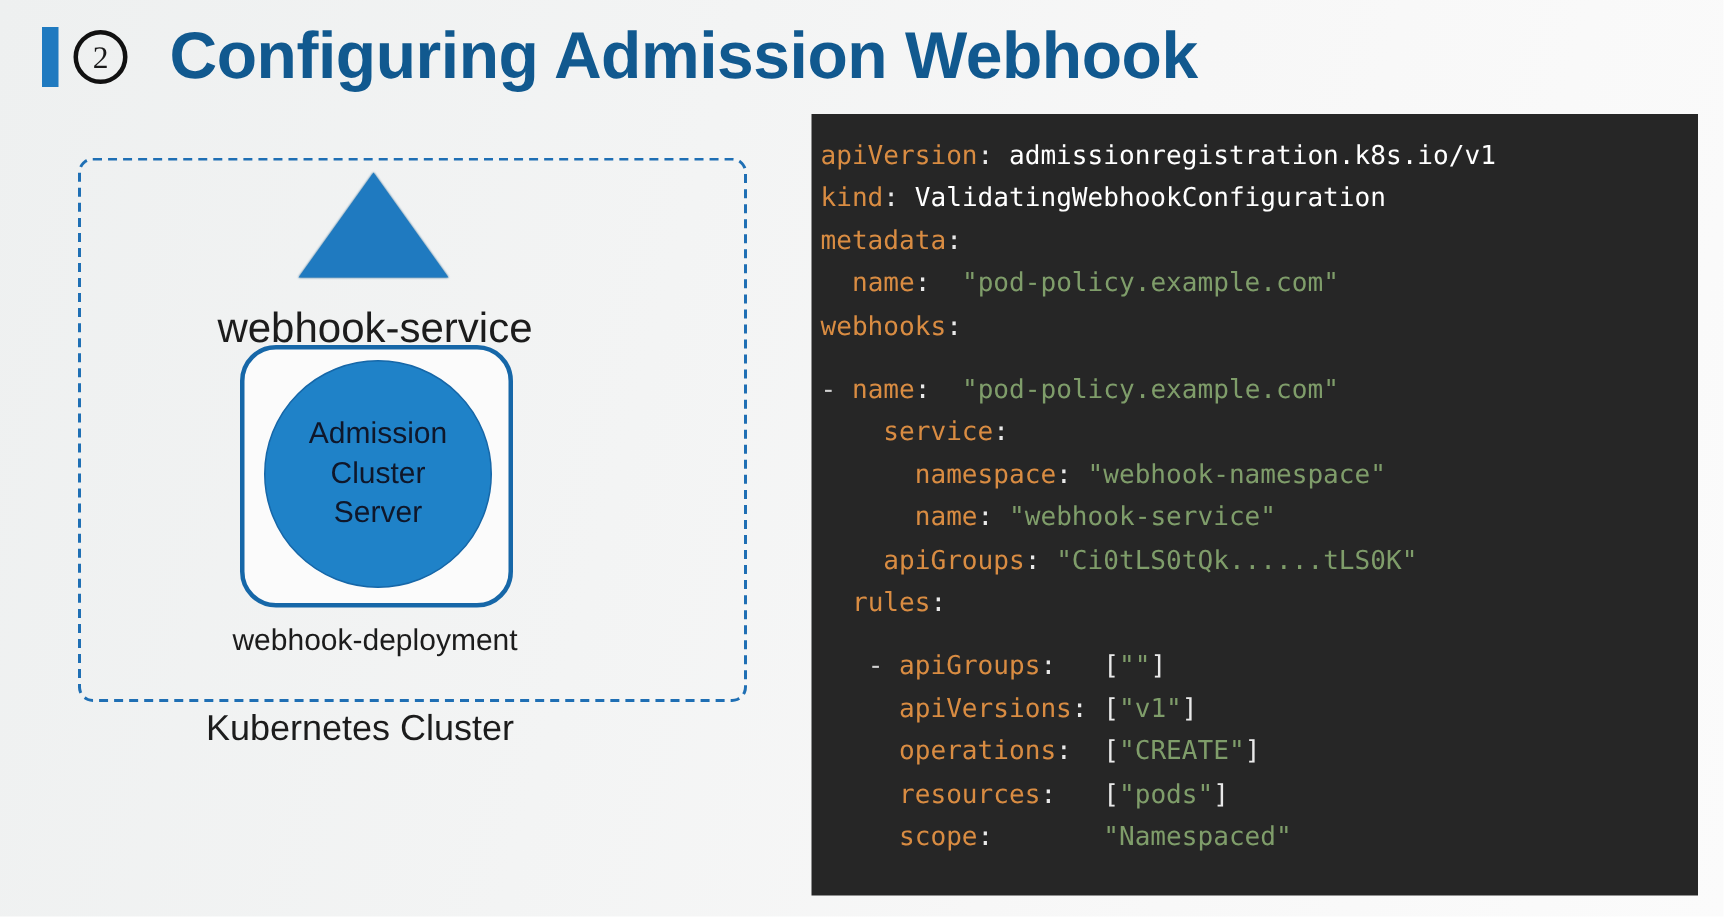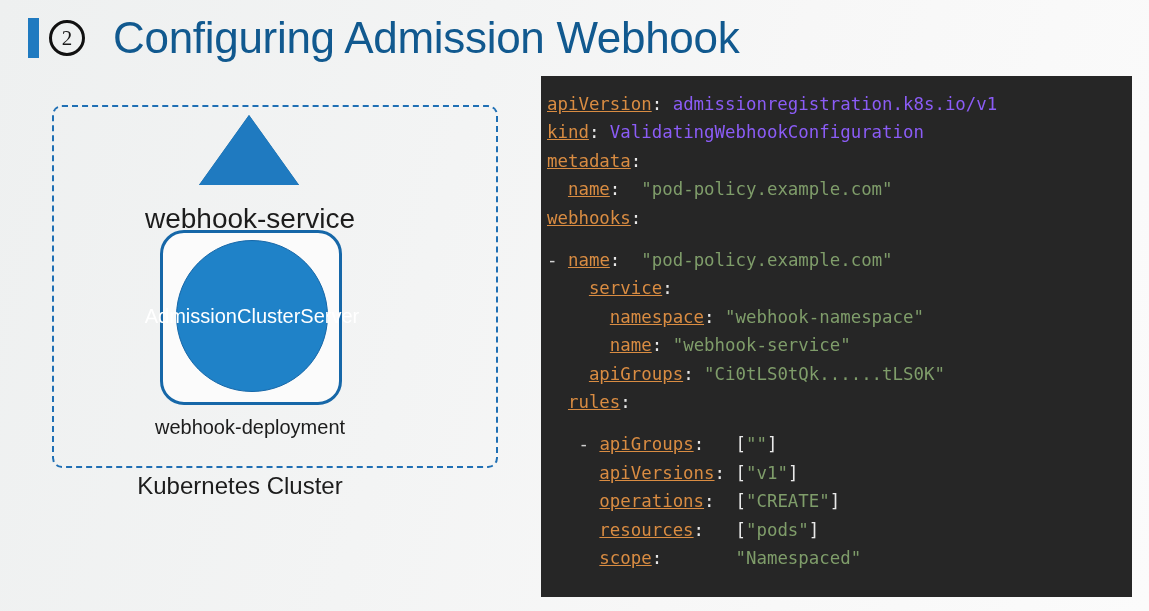--- a/index.html
+++ b/index.html
@@ -38,21 +38,21 @@
     align-items: center;
     justify-content: center;
     font-size: 21px;
     color: #1a1a1a;
     font-family: "Liberation Serif", serif;
     background: transparent;
   }
   #page-title {
     margin-left: 28px;
     font-size: 44px;
-    font-weight: normal;
+    font-weight: bold;
     color: #11598f;
     letter-spacing: -0.3px;
     white-space: nowrap;
     line-height: 1;
   }
 
   
   #diagram {
     position: absolute;
     left: 0; top: 76px;
@@ -92,24 +92,24 @@
     background: #fbfbfb;
   }
   #webhook-server-circle {
     position: absolute;
     left: 176px; top: 164px;
     width: 152px; height: 152px;
     border-radius: 50%;
     background: #1f82c8;
     border: 1px solid #1667a8;
     display: flex;
-    flex-direction: row;
+    flex-direction: column;
     align-items: center;
     justify-content: center;
-    color: #ffffff;
+    color: #0f172a;
     font-size: 20px;
     line-height: 1.32;
   }
   #webhook-deployment-label {
     position: absolute;
     left: 0; top: 340px;
     width: 500px;
     text-align: center;
     font-size: 20px;
     color: #1c1c1c;
@@ -134,23 +134,23 @@
   }
   .code-line {
     font-family: "DejaVu Sans Mono", monospace;
     font-size: 17.4px;
     line-height: 28.4px;
     white-space: pre;
     padding-left: 6px;
     color: #d8d8d8;
   }
   .code-line.blank { height: 14px; line-height: 14px; }
-  .tok-key   { color: #d98c42; text-decoration: underline; }
+  .tok-key   { color: #d98c42; }
   .tok-punct { color: #e9e9e9; }
-  .tok-val   { color: #8b5cf6; text-align: right; }
+  .tok-val   { color: #ffffff; text-align: right; }
   .tok-str   { color: #7f9d6a; }
   .tok-dash  { color: #d2d2d2; }
 </style>
 </head>
 <body>
 
 <div id="title-row">
   <div id="title-bar-mark"></div>
   <div id="title-badge">2</div>
   <div id="page-title">Configuring Admission Webhook</div>

